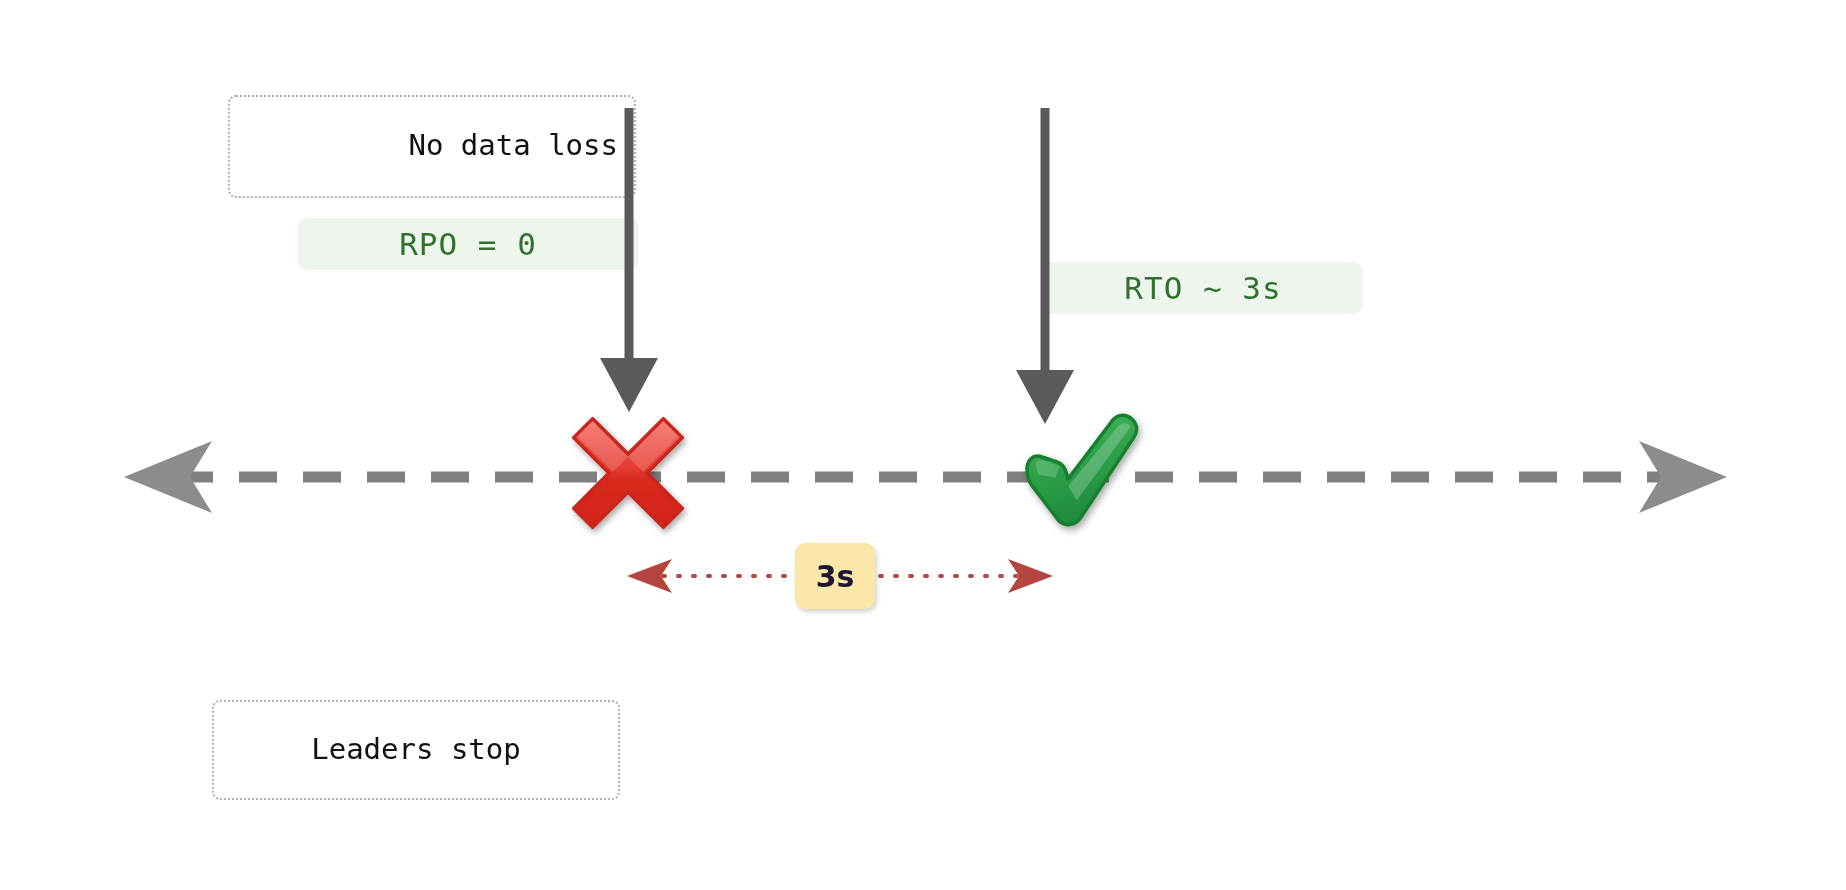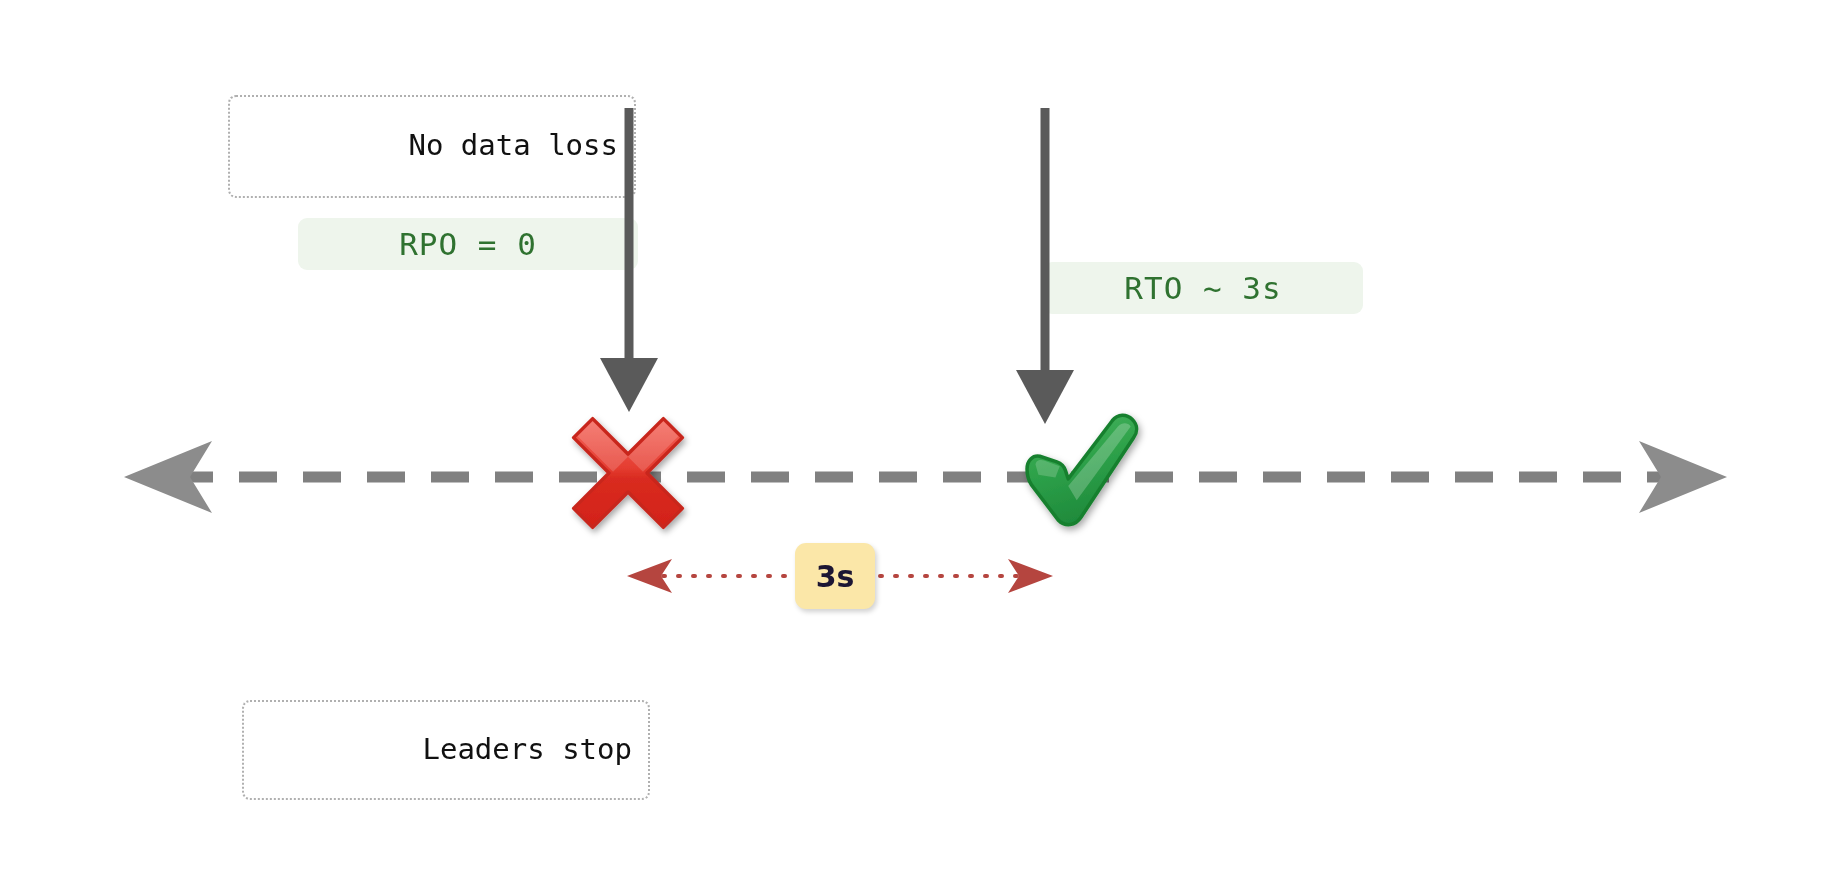--- a/index.html
+++ b/index.html
@@ -178,21 +178,21 @@
       <path d="M76 20 C79 17 83 17 85 20 L47 72 L41 62 Z" fill="#ffffff" opacity="0.22"></path>
       <path d="M18 47 C18 44 21 43 24 44 L35 48 L32 56 L20 54 Z" fill="#ffffff" opacity="0.18"></path>
     </g>
   </svg>
 
   <div class="note-box right-align" style="left:228px; top:95px; width:408px; height:103px;">
     <span class="note-line">No data loss</span>
   </div>
 
 
-  <div class="note-box right-align" style="left:242px; top:700px; width:408px; height:100px;">
+  <div class="note-box right-align" style="left:212px; top:700px; width:408px; height:100px;align-items:center;">
     <span class="note-line">Leaders stop</span>
   </div>
 
   <div class="metric-pill" style="left:298px; top:218px; width:340px; height:52px;">RPO = 0</div>
 
   <div class="metric-pill" style="left:1043px; top:231px; width:320px; height:52px;margin-top:31px;">RTO ~ 3s</div>
 
 
   <div class="duration-badge" style="left:795px; top:543px; width:80px; height:66px;">3s</div>
 

